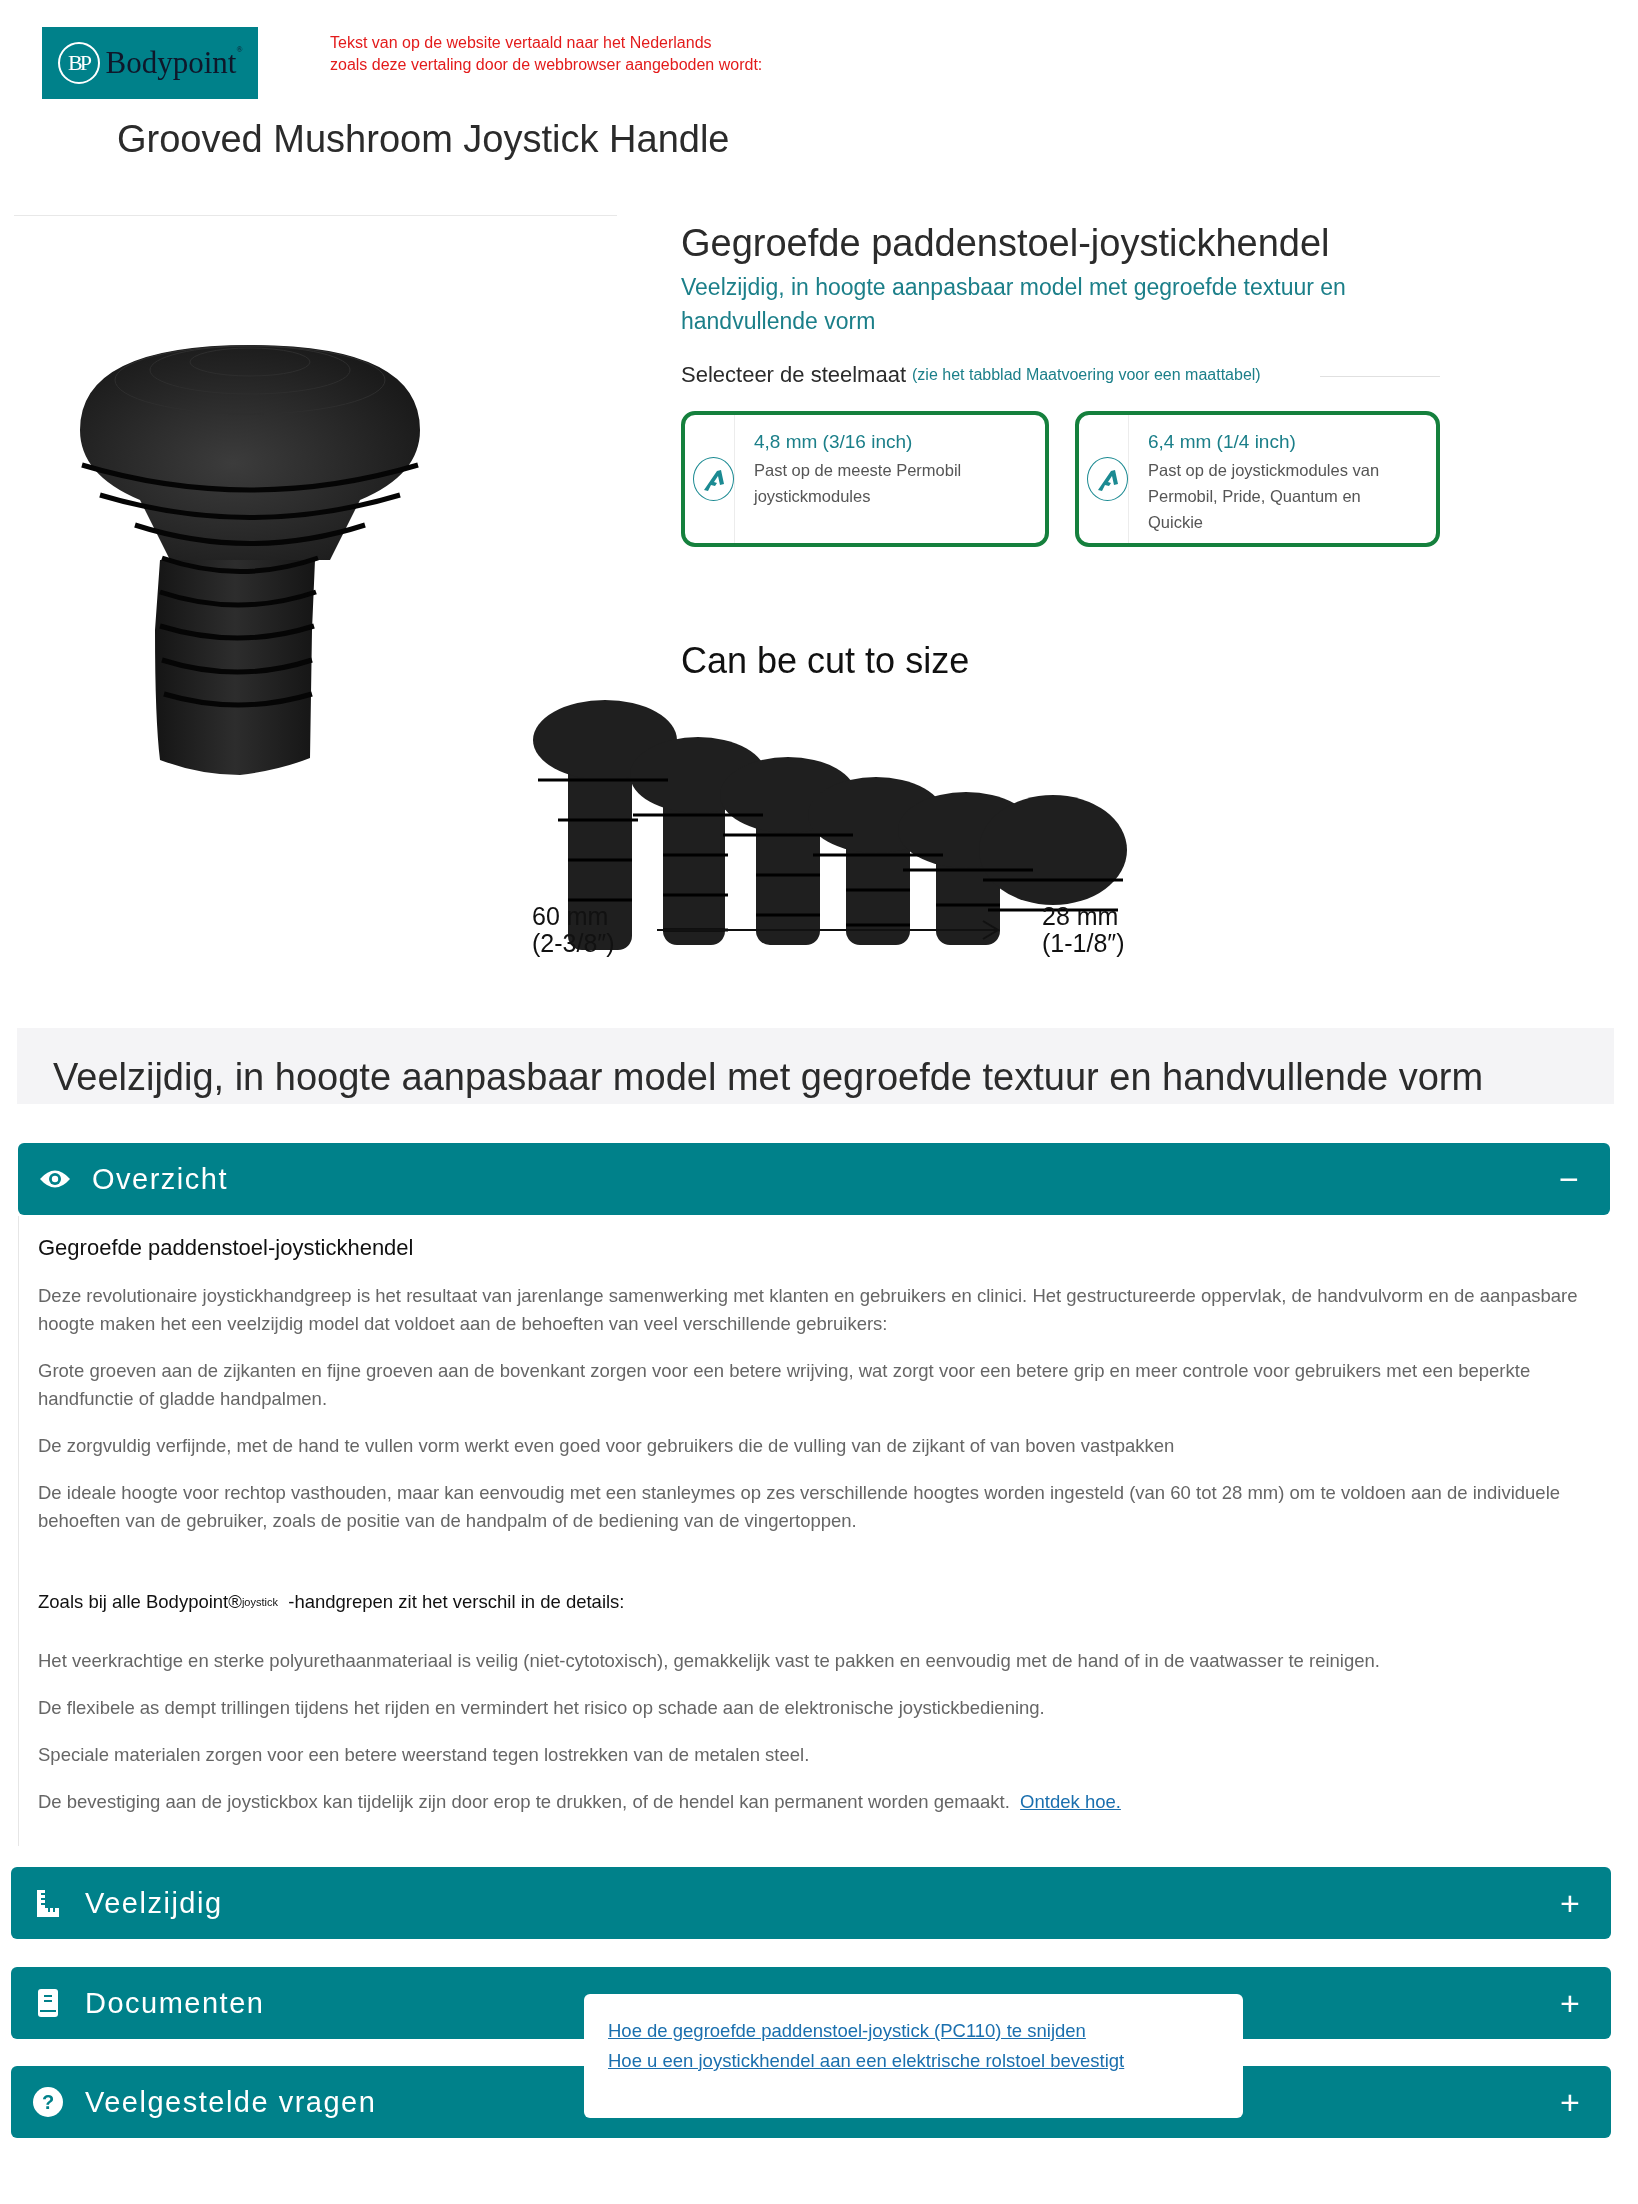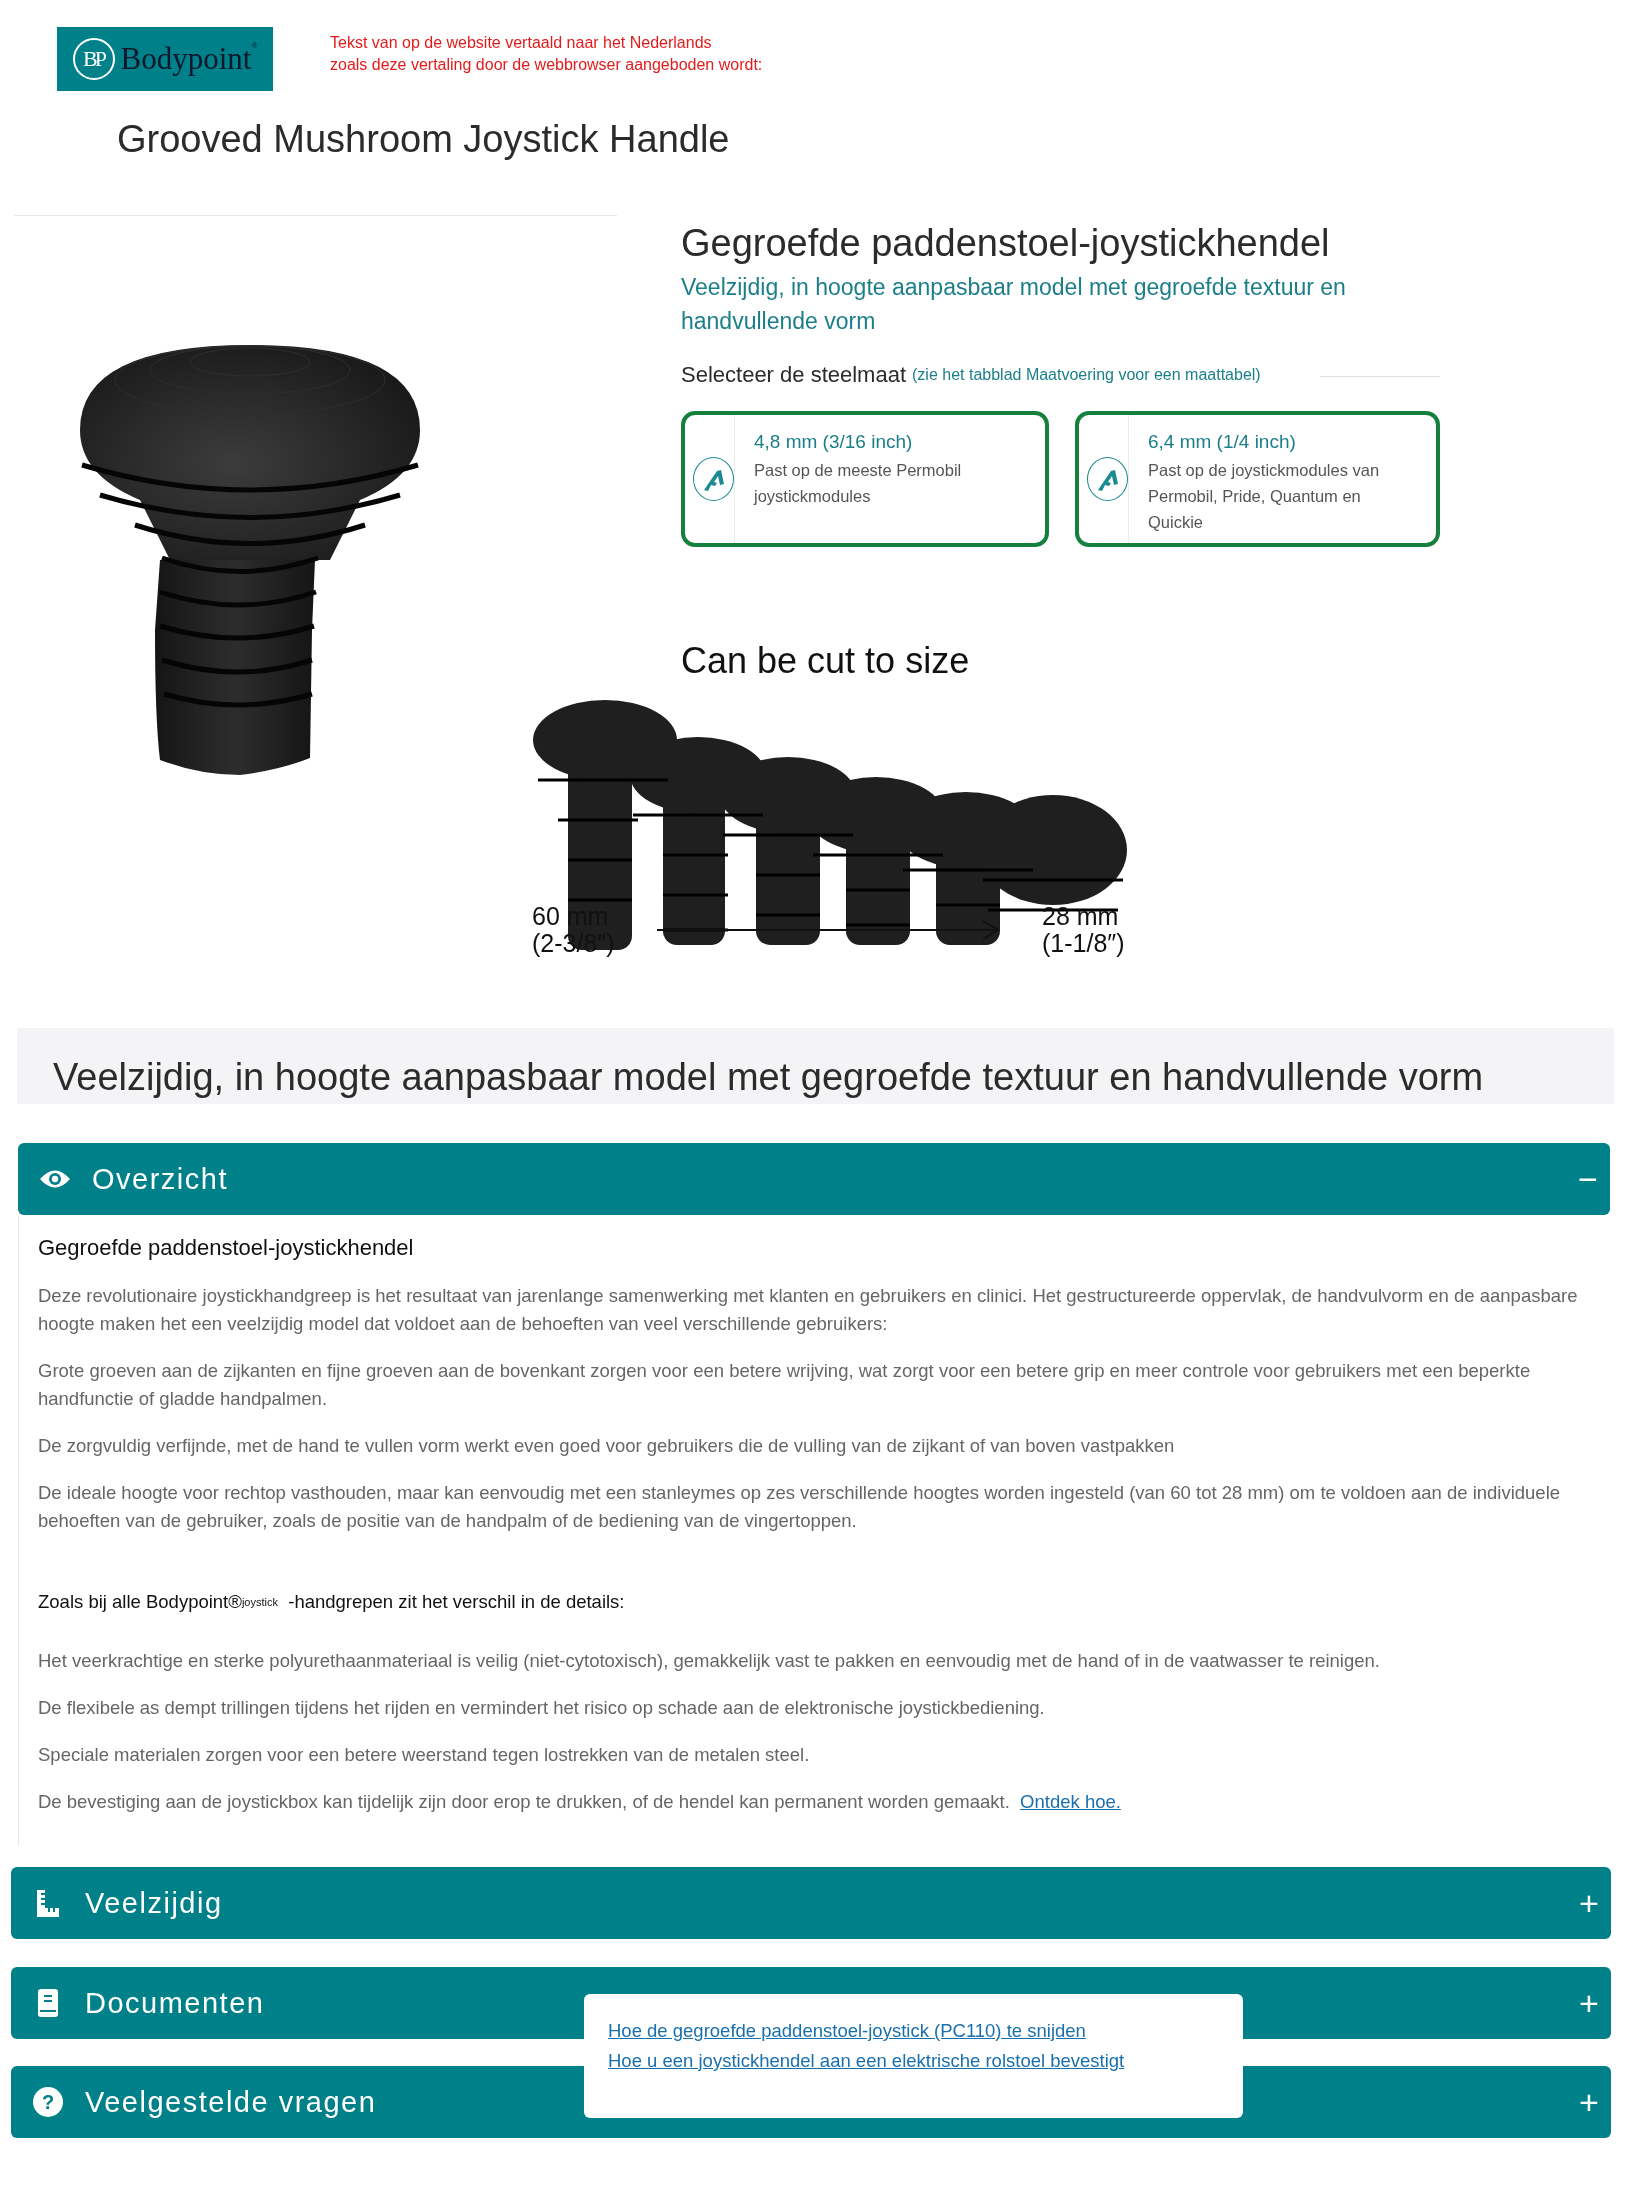--- a/index.html
+++ b/index.html
@@ -1,21 +1,21 @@
 <!DOCTYPE html>
 <html><head>
 <meta charset="utf-8">
 <style>
   html, body { margin:0; padding:0; background:#ffffff; }
   body { width:1638px; height:2204px; position:relative; overflow:hidden;
          font-family:"Liberation Sans", sans-serif; color:#333; }
   .abs { position:absolute; }
 
   
-  .logo { left:57px; top:27px; width:216px; height:64px; background:#00818a;
+  .logo { left:42px; top:27px; width:216px; height:72px; background:#00818a;
           display:flex; align-items:center; justify-content:center; gap:6px; }
   .logo-mark { width:42px; height:42px; border:2px solid #fff; border-radius:50%;
                color:#fff; font-family:"Liberation Serif", serif; font-size:22px;
                display:flex; align-items:center; justify-content:center; box-sizing:border-box; letter-spacing:-3px; }
   .logo-text { color:#0f172a; font-family:Liberation Serif, serif; font-size:31px; }
   .logo-text sup { font-size:8px; vertical-align:top; }
   .translate-note { left:330px; top:32px; color:#e31b1b; font-size:16px; line-height:22px; font-family:"Liberation Sans", sans-serif; }
   .page-title { left:117px; top:118px; font-size:38px; color:#2b2b2b; }
 
   .left-rule { left:14px; top:215px; width:603px; height:1px; background:#e8e8e8; }
@@ -43,21 +43,21 @@
   .cut-title { left:681px; top:640px; font-size:36px; color:#111; }
   .cut-area { left:528px; top:680px; width:620px; height:280px; }
   .len-label { font-size:25px; color:#111; line-height:27px; }
 
   
   .banner { left:17px; top:1028px; width:1597px; height:76px; background:#f4f4f6; }
   .banner-text { left:53px; top:1056px; font-size:38px; color:#2b2b2b; white-space:nowrap; }
 
   
   .acc-head { left:18px; width:1592px; height:72px; background:#00818a; border-radius:6px;
-              display:flex; align-items:center; box-sizing:border-box; padding:0 5px 0 20px; }
+              display:flex; align-items:center; box-sizing:border-box; padding:0 24px 0 20px; }
   .acc-head .ico { width:34px; height:34px; display:flex; align-items:center; justify-content:center; margin-right:20px; }
   .acc-head .label { color:#fff; font-size:29px; letter-spacing:1.5px; flex:1; }
   .acc-head .toggle { color:#fff; font-size:34px; width:34px; text-align:center; }
 
   .acc-body { left:18px; top:1216px; width:1592px; height:630px; border-left:1px solid #e6e6e6; box-sizing:border-box; }
   .body-h { left:38px; top:1235px; font-size:22px; color:#111; }
   .para { left:38px; width:1560px; font-size:18.5px; color:#666; line-height:28px; }
   .para-dark { color:#111; }
   .para sup { font-size:11px; vertical-align:top; }
   .link { color:#1a6fae; text-decoration:underline; cursor:pointer; }

